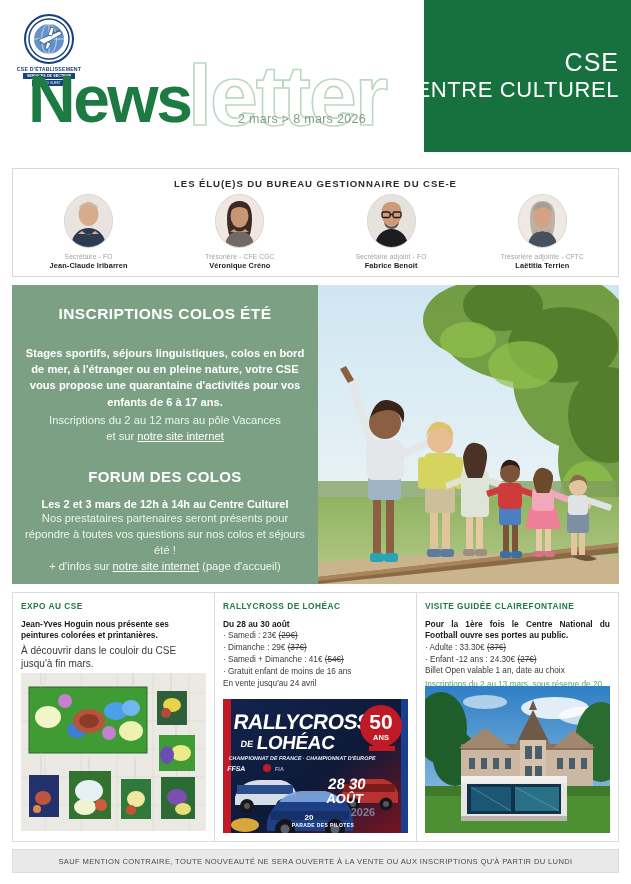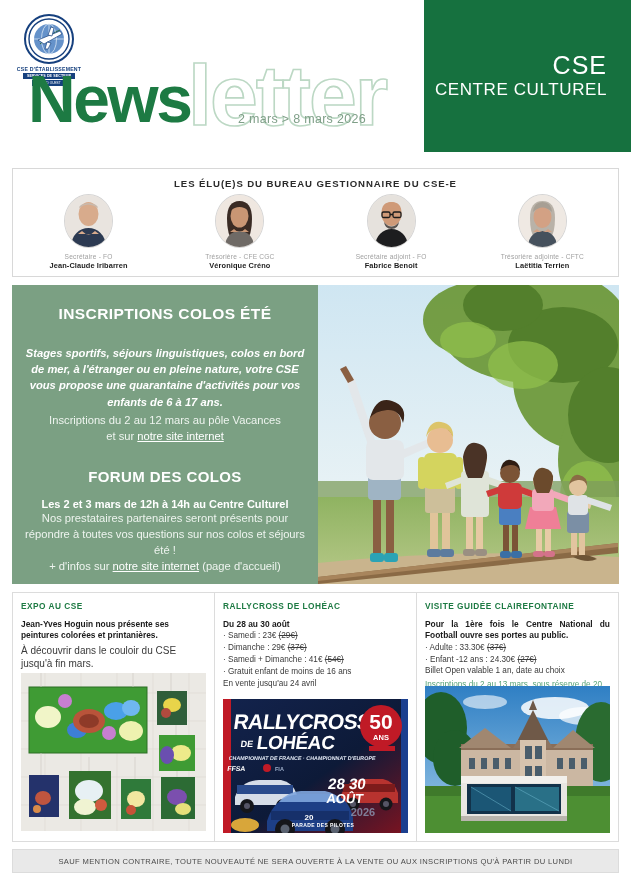--- a/index.html
+++ b/index.html
@@ -50,24 +50,24 @@
   }
   .nl-dates{
     position:absolute;left:210px;top:52px;
     font-size:12.5px;color:#7f9f88;letter-spacing:.3px;white-space:nowrap;
   }
 
   .hdr-green{
     position:absolute;right:0;top:0;width:207px;height:152px;
     background:#16713f;color:#ffffff;
     display:flex;flex-direction:column;align-items:flex-end;
-    justify-content:center;padding-right:24px;box-sizing:border-box;
+    justify-content:center;padding-right:12px;box-sizing:border-box;
   }
   .hdr-cse{font-size:25px;letter-spacing:1px;line-height:1.1;font-weight:400;}
-  .hdr-cc{font-size:17px;letter-spacing:.6px;line-height:1.2;font-weight:400;white-space:nowrap;}
+  .hdr-cc{font-size:22px;letter-spacing:.6px;line-height:1.2;font-weight:400;white-space:nowrap;}
 
   
   .elus{
     position:absolute;left:12px;top:168px;width:607px;height:109px;
     border:1px solid #d8d8d8;background:#fff;box-sizing:border-box;
   }
   .elus-title{
     text-align:center;font-size:9.6px;font-weight:bold;letter-spacing:.9px;
     color:#2b2b2b;margin-top:9px;
   }
@@ -85,21 +85,21 @@
   .feature{
     position:absolute;left:12px;top:285px;width:607px;height:299px;
     display:flex;
   }
   .feat-left{
     width:306px;background:#7ba083;color:#ffffff;
     box-sizing:border-box;padding:20px 12px 10px 12px;text-align:center;
   }
   .feat-h1{font-size:15.5px;font-weight:bold;letter-spacing:.4px;}
   .feat-b1{
-    font-size:11.2px;font-weight:bold;line-height:1.45;margin-top:22px;font-style:italic;
+    font-size:11.2px;font-weight:bold;line-height:1.45;margin-top:22px;
   }
   .feat-s1{font-size:11.2px;line-height:1.4;margin-top:3px;color:#eef4ef;}
   .feat-h2{font-size:15px;font-weight:bold;letter-spacing:.4px;margin-top:24px;}
   .feat-b2{font-size:11px;font-weight:bold;margin-top:13px;}
   .feat-s2{font-size:11.2px;line-height:1.4;margin-top:1px;color:#eef4ef;}
   .ulink{text-decoration:underline;color:#ffffff;}
 
   .feat-right{flex:1;position:relative;overflow:hidden;background:#cfe2ee;}
 
   

